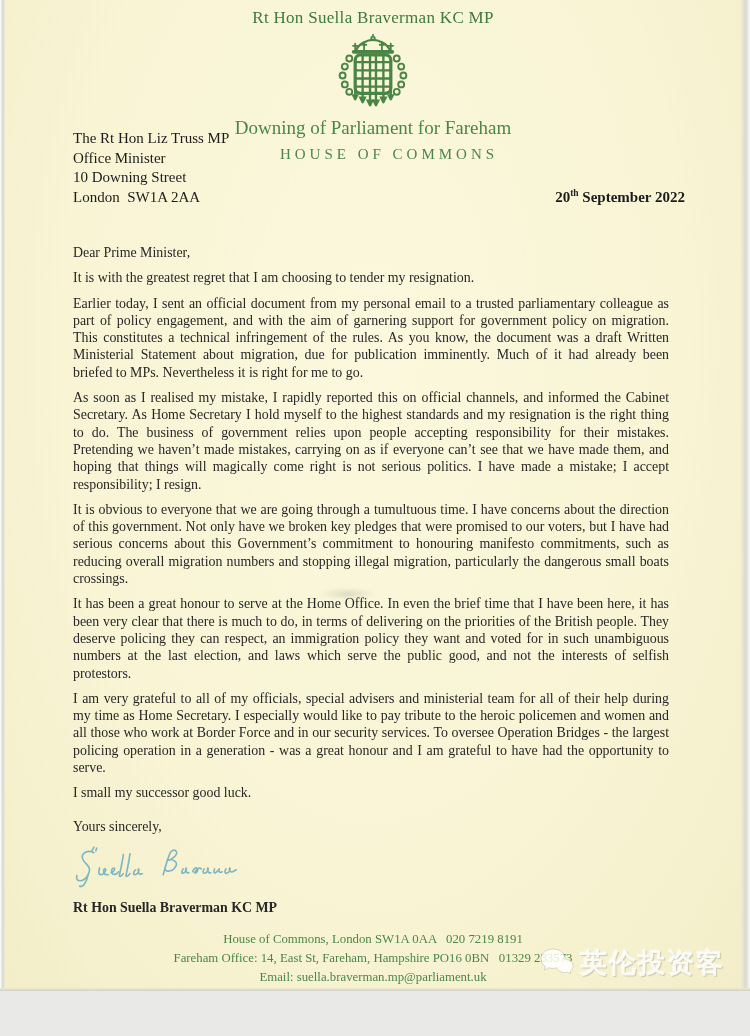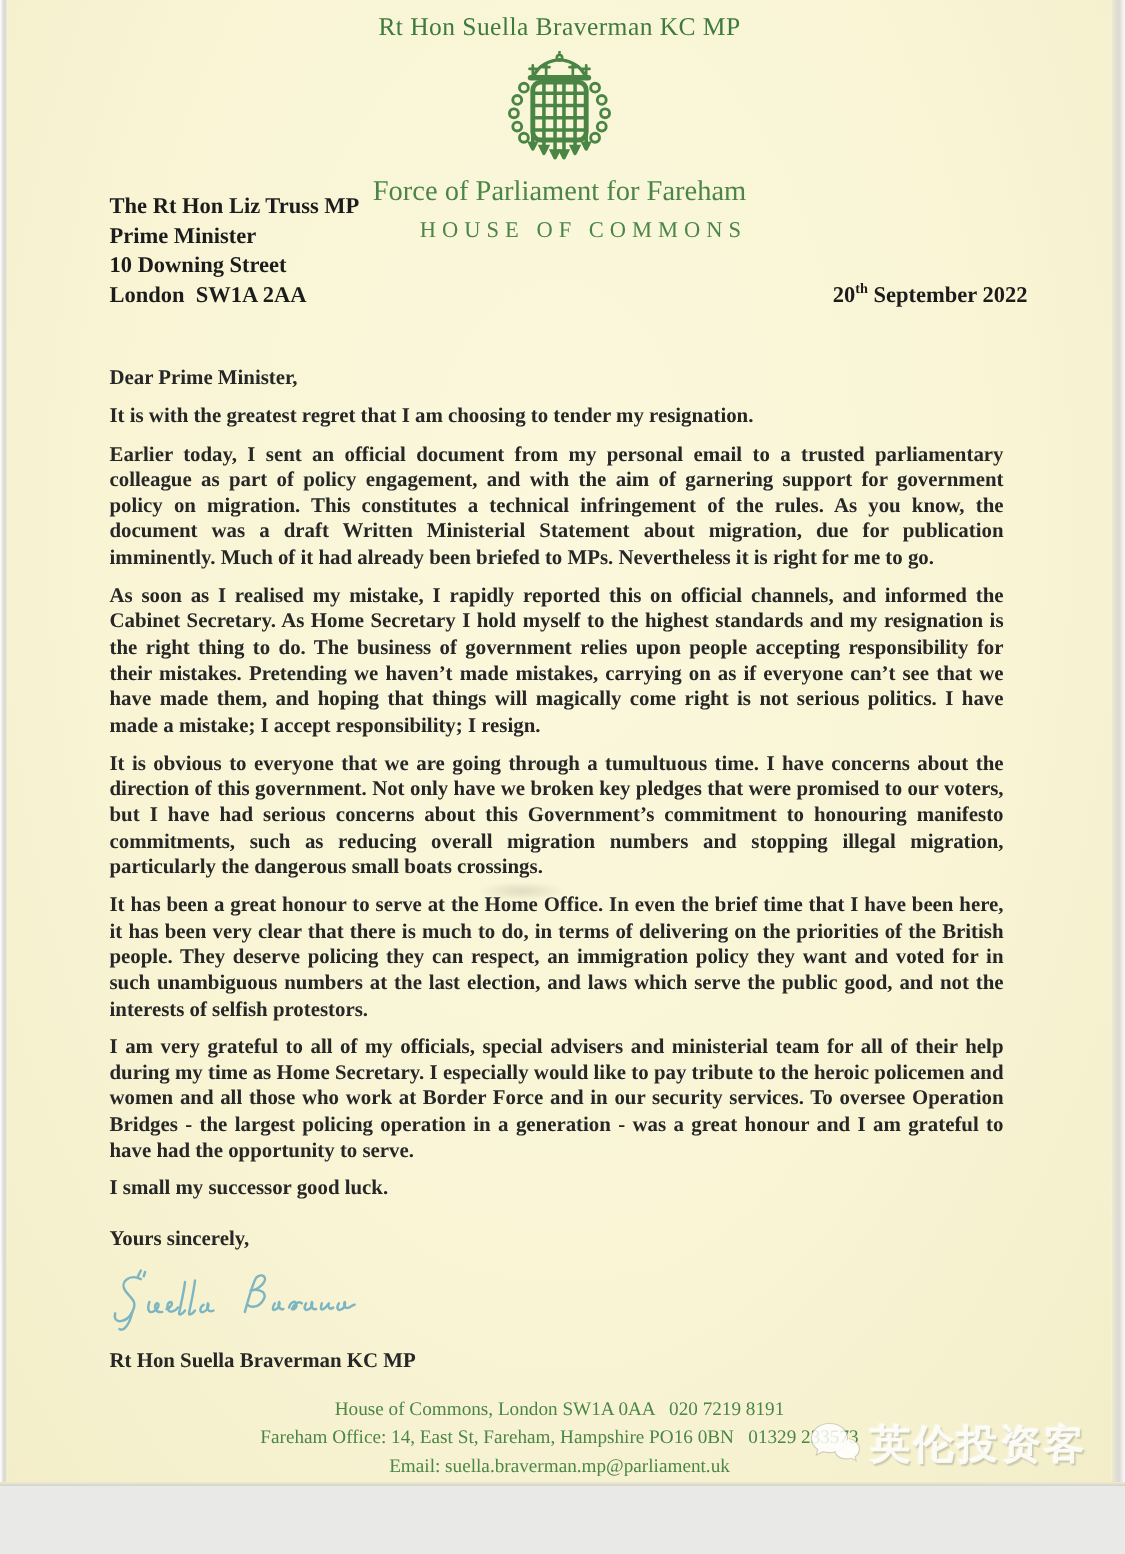--- a/index.html
+++ b/index.html
@@ -16,29 +16,29 @@
     color:#262626;}
   
   .header-area{position:relative;height:236px;}
   .mp-name{position:absolute;top:8px;left:0;width:100%;text-align:center;
     color:#3f7a3d;font-size:17px;letter-spacing:.3px;}
   .emblem{position:absolute;top:34px;left:50%;transform:translateX(-50%);}
   .member-line{position:absolute;top:117px;left:0;width:100%;text-align:center;
     color:#4b8648;font-size:19px;}
   .house-line{position:absolute;top:146px;left:16px;width:100%;text-align:center;
     color:#4b8648;font-size:15px;letter-spacing:4px;}
-  .recipient{position:absolute;top:129px;left:68px;font-weight:bold;
+  .recipient{position:absolute;top:129px;left:68px;font-weight:normal;
     font-size:15px;line-height:19.5px;color:#1c1c1c;}
   .date-line{position:absolute;top:188px;right:56px;font-weight:bold;
     font-size:15px;color:#1c1c1c;}
   .date-line sup{font-size:9.5px;}
   
   .body-area{padding:8px 60px 0 68px;}
   .body-area p{margin:0 12px 8px 0;font-size:13.9px;line-height:17.3px;
-    text-align:justify;color:#272727;font-weight:bold;}
+    text-align:justify;color:#272727;}
   .salutation,.final-line{text-align:left !important;}
   .closing{margin-top:16px !important;}
   .signature-block{height:50px;margin:2px 0 2px 0;position:relative;}
   .signatory{font-weight:bold;font-size:15px;color:#1c1c1c;margin-top:6px !important;
     text-align:left !important;}
   
   .footer-area{margin-top:14px;text-align:center;color:#4b8648;
     font-size:12.8px;line-height:19px;}
   
   .smudge{position:absolute;left:315px;top:588px;width:55px;height:12px;border-radius:50%;
@@ -97,26 +97,26 @@
           <circle cx="38" cy="78" r="4" stroke-width="2.6"></circle>
 
           <circle cx="102" cy="33" r="4" stroke-width="2.6"></circle>
           <circle cx="108" cy="44" r="4" stroke-width="2.6"></circle>
           <circle cx="111" cy="56" r="4" stroke-width="2.6"></circle>
           <circle cx="108" cy="68" r="4" stroke-width="2.6"></circle>
           <circle cx="102" cy="78" r="4" stroke-width="2.6"></circle>
         </svg>
       </div>
 
-      <div class="member-line">Force of Parliament for Fareham</div>
+      <div class="member-line">Downing of Parliament for Fareham</div>
       <div class="house-line">HOUSE OF COMMONS</div>
 
       <div class="recipient">
         <div>The Rt Hon Liz Truss MP</div>
-        <div>Prime Minister</div>
+        <div>Office Minister</div>
         <div>10 Downing Street</div>
         <div>London&nbsp; SW1A 2AA</div>
       </div>
 
       <div class="date-line"><span>20</span><sup>th</sup><span> September 2022</span></div>
     </div>
 
     <div class="body-area">
       <p class="salutation">Dear Prime Minister,</p>
       <p class="final-line">It is with the greatest regret that I am choosing to tender my resignation.</p>

